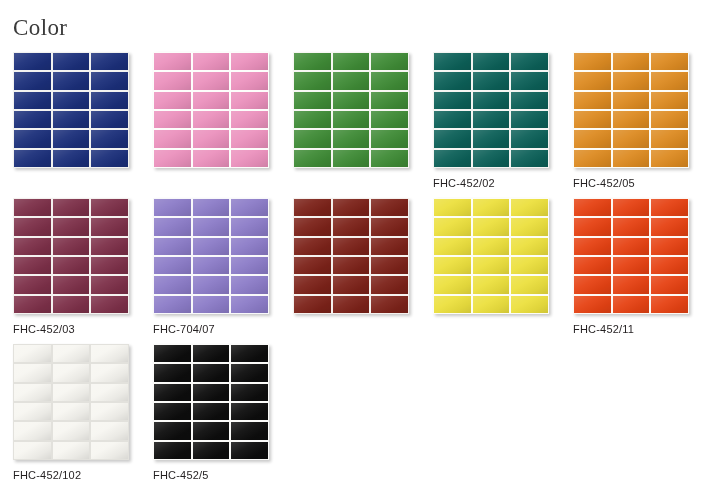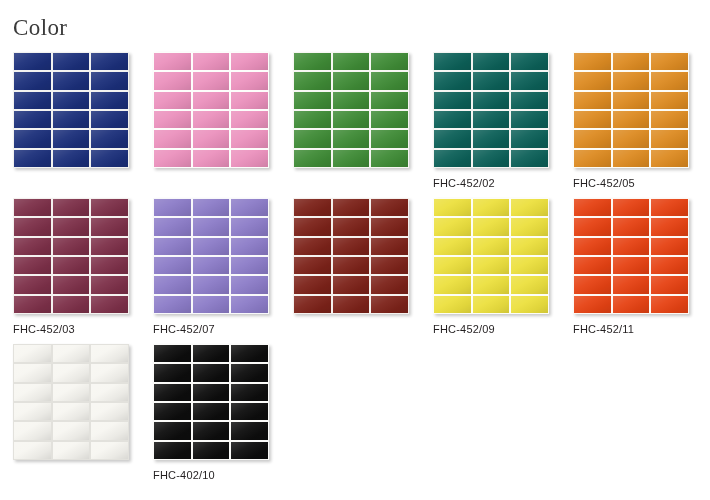--- a/index.html
+++ b/index.html
@@ -234,21 +234,21 @@
         <div class="tile" style="background: rgb(140, 124, 200);"></div>
         <div class="tile" style="background: rgb(140, 124, 200);"></div>
         <div class="tile" style="background: rgb(140, 124, 200);"></div>
         <div class="tile" style="background: rgb(140, 124, 200);"></div>
         <div class="tile" style="background: rgb(140, 124, 200);"></div>
         <div class="tile" style="background: rgb(140, 124, 200);"></div>
         <div class="tile" style="background: rgb(140, 124, 200);"></div>
         <div class="tile" style="background: rgb(140, 124, 200);"></div>
         <div class="tile" style="background: rgb(140, 124, 200);"></div>
       </div>
-      <div class="swatch-label">FHC-452/07</div>
+      <div class="swatch-label">FHC-704/07</div>
     </div>
     <div class="swatch-cell">
       <div class="swatch-tile-grid" style="background: rgb(245, 241, 238);">
         <div class="tile" style="background: rgb(124, 34, 25);"></div>
         <div class="tile" style="background: rgb(124, 34, 25);"></div>
         <div class="tile" style="background: rgb(124, 34, 25);"></div>
         <div class="tile" style="background: rgb(124, 34, 25);"></div>
         <div class="tile" style="background: rgb(124, 34, 25);"></div>
         <div class="tile" style="background: rgb(124, 34, 25);"></div>
         <div class="tile" style="background: rgb(124, 34, 25);"></div>
@@ -279,21 +279,20 @@
         <div class="tile" style="background: rgb(236, 224, 62);"></div>
         <div class="tile" style="background: rgb(236, 224, 62);"></div>
         <div class="tile" style="background: rgb(236, 224, 62);"></div>
         <div class="tile" style="background: rgb(236, 224, 62);"></div>
         <div class="tile" style="background: rgb(236, 224, 62);"></div>
         <div class="tile" style="background: rgb(236, 224, 62);"></div>
         <div class="tile" style="background: rgb(236, 224, 62);"></div>
         <div class="tile" style="background: rgb(236, 224, 62);"></div>
         <div class="tile" style="background: rgb(236, 224, 62);"></div>
       </div>
-      <div class="swatch-label">FHC-452/09</div>
     </div>
     <div class="swatch-cell">
       <div class="swatch-tile-grid" style="background: rgb(253, 248, 244);">
         <div class="tile" style="background: rgb(230, 66, 19);"></div>
         <div class="tile" style="background: rgb(230, 66, 19);"></div>
         <div class="tile" style="background: rgb(230, 66, 19);"></div>
         <div class="tile" style="background: rgb(230, 66, 19);"></div>
         <div class="tile" style="background: rgb(230, 66, 19);"></div>
         <div class="tile" style="background: rgb(230, 66, 19);"></div>
         <div class="tile" style="background: rgb(230, 66, 19);"></div>
@@ -325,20 +324,21 @@
         <div class="tile" style="background: rgb(247, 246, 241);"></div>
         <div class="tile" style="background: rgb(247, 246, 241);"></div>
         <div class="tile" style="background: rgb(247, 246, 241);"></div>
         <div class="tile" style="background: rgb(247, 246, 241);"></div>
         <div class="tile" style="background: rgb(247, 246, 241);"></div>
         <div class="tile" style="background: rgb(247, 246, 241);"></div>
         <div class="tile" style="background: rgb(247, 246, 241);"></div>
         <div class="tile" style="background: rgb(247, 246, 241);"></div>
         <div class="tile" style="background: rgb(247, 246, 241);"></div>
       </div>
+      <div class="swatch-label">FHC-452/102</div>
     </div>
     <div class="swatch-cell">
       <div class="swatch-tile-grid" style="background: rgb(251, 251, 249);">
         <div class="tile" style="background: rgb(13, 13, 13);"></div>
         <div class="tile" style="background: rgb(13, 13, 13);"></div>
         <div class="tile" style="background: rgb(13, 13, 13);"></div>
         <div class="tile" style="background: rgb(13, 13, 13);"></div>
         <div class="tile" style="background: rgb(13, 13, 13);"></div>
         <div class="tile" style="background: rgb(13, 13, 13);"></div>
         <div class="tile" style="background: rgb(13, 13, 13);"></div>
@@ -347,15 +347,15 @@
         <div class="tile" style="background: rgb(13, 13, 13);"></div>
         <div class="tile" style="background: rgb(13, 13, 13);"></div>
         <div class="tile" style="background: rgb(13, 13, 13);"></div>
         <div class="tile" style="background: rgb(13, 13, 13);"></div>
         <div class="tile" style="background: rgb(13, 13, 13);"></div>
         <div class="tile" style="background: rgb(13, 13, 13);"></div>
         <div class="tile" style="background: rgb(13, 13, 13);"></div>
         <div class="tile" style="background: rgb(13, 13, 13);"></div>
         <div class="tile" style="background: rgb(13, 13, 13);"></div>
       </div>
-      <div class="swatch-label">FHC-402/10</div>
+      <div class="swatch-label">FHC-452/5</div>
     </div>
   </div>
 
 </body></html>

